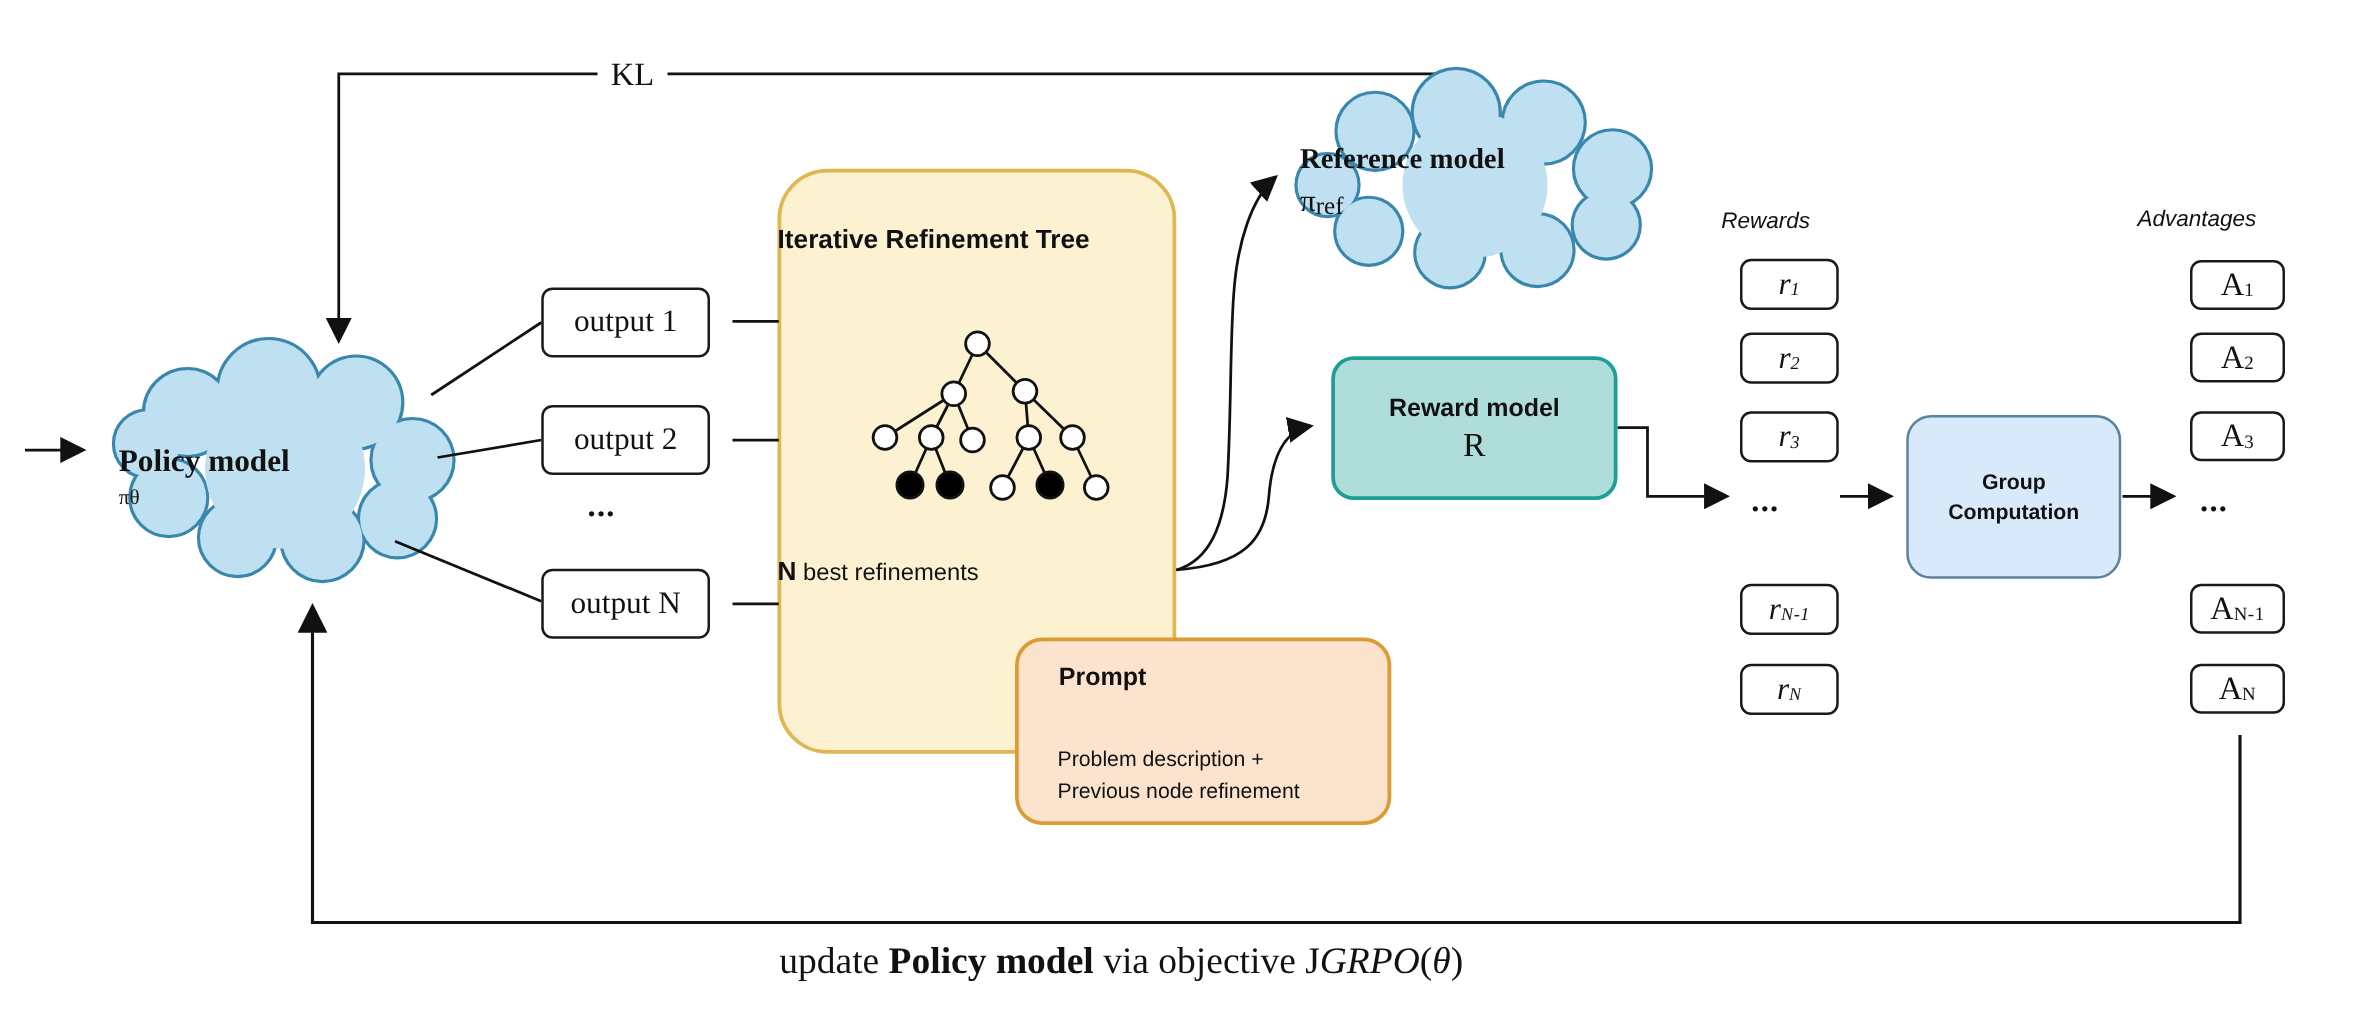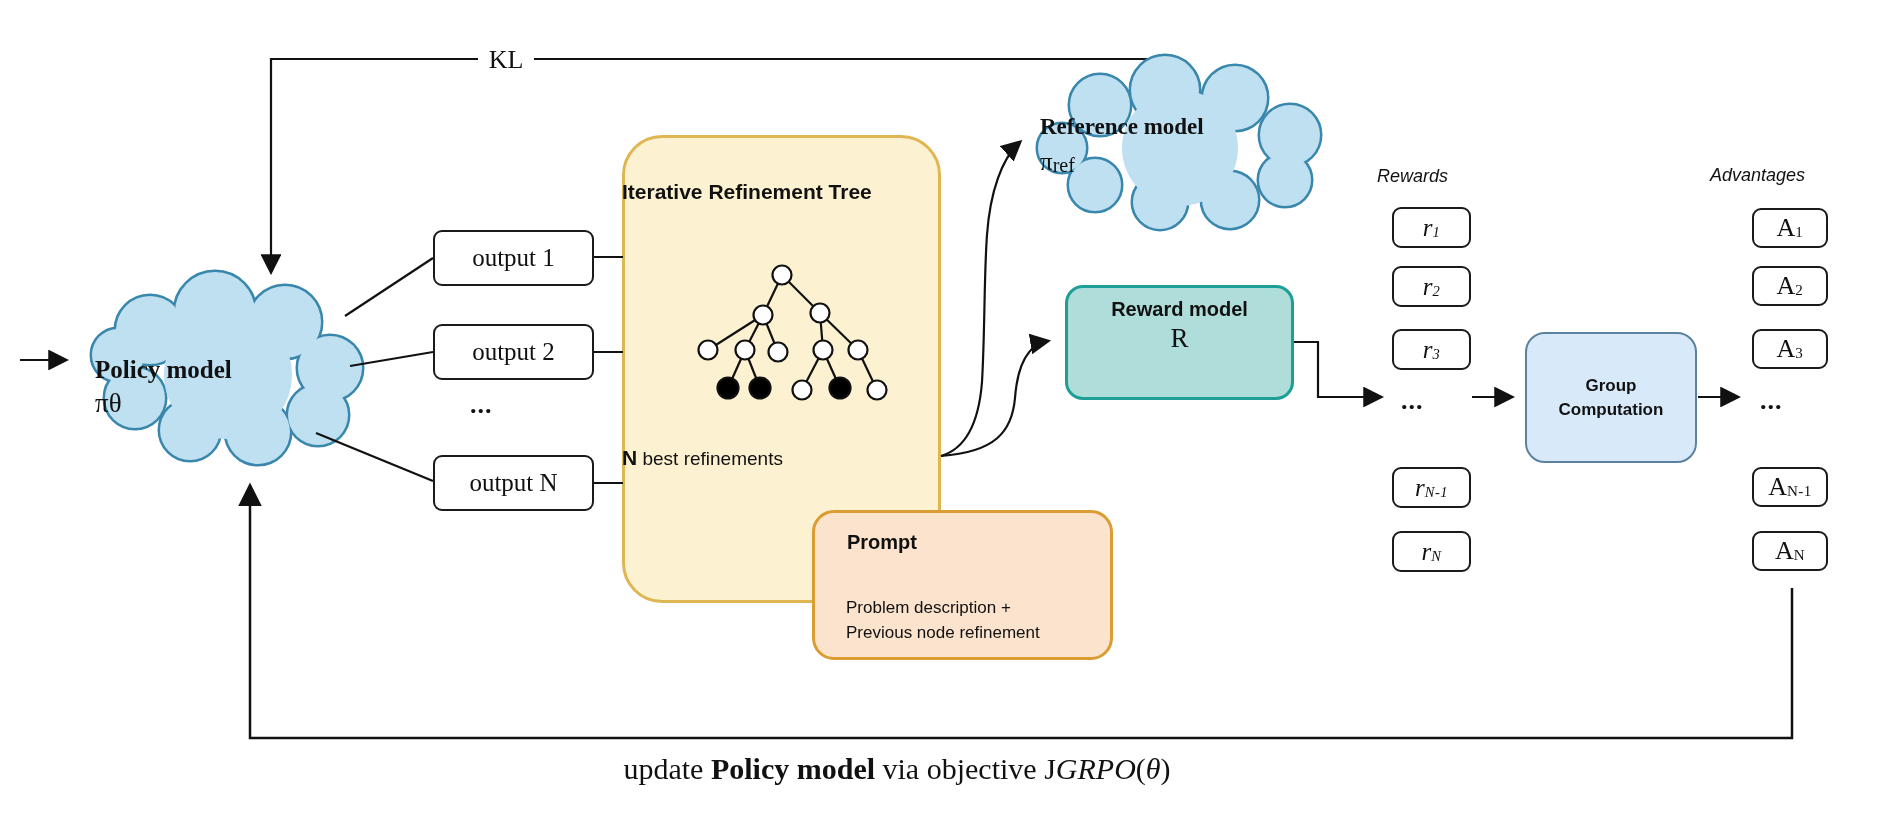--- a/index.html
+++ b/index.html
@@ -27,21 +27,21 @@
     left:1525px; top:332px; width:172px; height:131px; z-index:3;
     background:#D8EAF9; border:2px solid #5B82A0; border-radius:20px;
     display:flex; flex-direction:column; align-items:center; justify-content:center;
   }
 
   
   .wbox {
     background:#fff; border:2px solid #1a1a1a; border-radius:9px; z-index:3;
     display:flex; align-items:center; justify-content:center;
   }
-  .out-box { left:433px; width:161px; height:56px; font-size:25px; }
+  .out-box { left:433px; width:135px; height:56px; font-size:25px; }
   .r-box   { left:1392px; width:79px; height:41px; font-size:25px;font-style:italic; }
   .a-box   { left:1752px; width:76px; height:40px; font-size:26px; }
   .sub { font-size:0.58em; position:relative; bottom:-1px; letter-spacing:0.5px; }
 
   .sans  { font-family:"Liberation Sans","DejaVu Sans",sans-serif; }
   .ital  { }
   .bold  { font-weight:bold; }
   .ctr   { text-align:left; }
   .z3 { z-index:3; }
 
@@ -194,21 +194,21 @@
     </g>
 
     <g stroke="#111" stroke-width="2.2" fill="none">
       <path d="M 1698 397 L 1738 397" marker-end="url(#arr)"></path>
     </g>
   </svg>
 
   <div class="abs kl-label">KL</div>
 
   <div class="abs z3 ctr cloud-title" style="left:95px; top:356px; width:282px; font-size:25px;">Policy model</div>
-  <div class="abs z3 ctr ital" style="left:95px; top:388px; width:282px; font-size:27px;">πθ</div>
+  <div class="abs z3 ctr ital" style="left:95px; top:388px; width:282px; font-size:17px;">πθ</div>
 
   <div class="abs z3 ctr cloud-title" style="left:1040px; top:114px; width:290px; font-size:23px;">Reference model</div>
   <div class="abs z3 ctr ital" style="left:1040px; top:148px; width:290px; font-size:25px;">
     <span>π</span><span style="font-size:20px; position:relative; bottom:-2px;">ref</span>
   </div>
 
   <div class="abs z3 ctr sans bold" style="left:622px; top:180px; width:319px; font-size:21px;">Iterative Refinement Tree</div>
   <div class="abs z3 ctr sans ital" style="left:622px; top:446px; width:319px; font-size:19px;">
     <span class="bold" style="font-size:21px;">N</span><span> best refinements</span>
   </div>
@@ -226,21 +226,21 @@
   </div>
   <div class="abs wbox out-box" style="top:324px;">
     <span>output 2</span>
   </div>
   <div class="abs ctr ellipsis" style="left:470px; top:390px; width:80px; font-size:26px;">...</div>
   <div class="abs wbox out-box" style="top:455px;">
     <span>output N</span>
   </div>
 
   <div class="abs reward-box">
-    <div class="sans bold" style="margin-top:10px; font-size:20px;">Reward model</div>
+    <div class="sans bold" style="margin-top:28px; font-size:20px;">Reward model</div>
     <div style="font-size:27px; margin-top:2px;">R</div>
   </div>
 
   <div class="abs ctr col-label" style="left:1377px; top:166px; width:120px;">Rewards</div>
   <div class="abs wbox r-box" style="top:207px;">
     <span><span>r</span><span class="sub">1</span></span>
   </div>
   <div class="abs wbox r-box" style="top:266px;">
     <span><span>r</span><span class="sub">2</span></span>
   </div>

